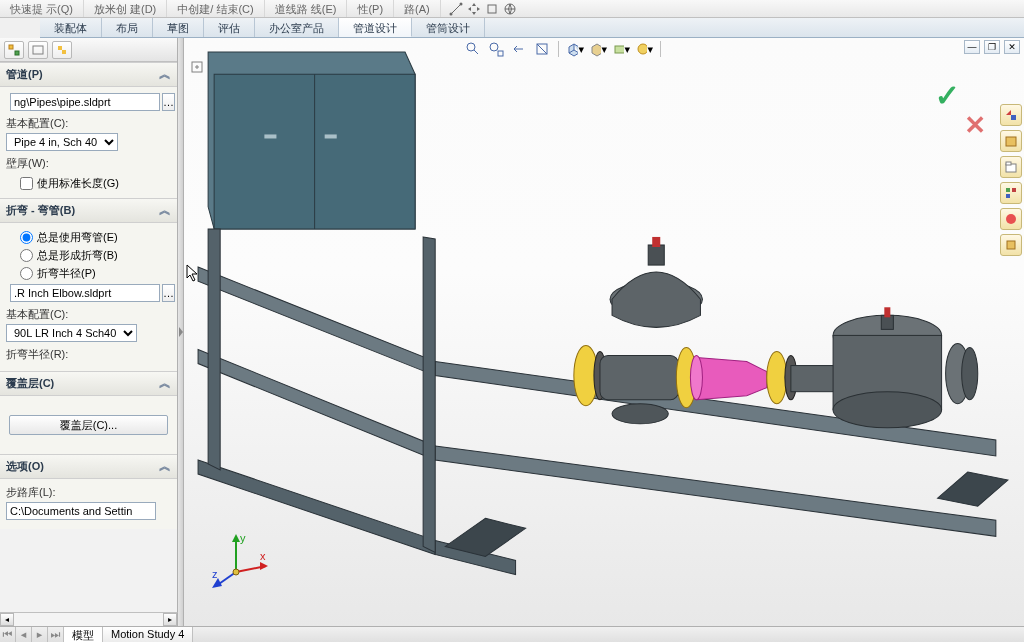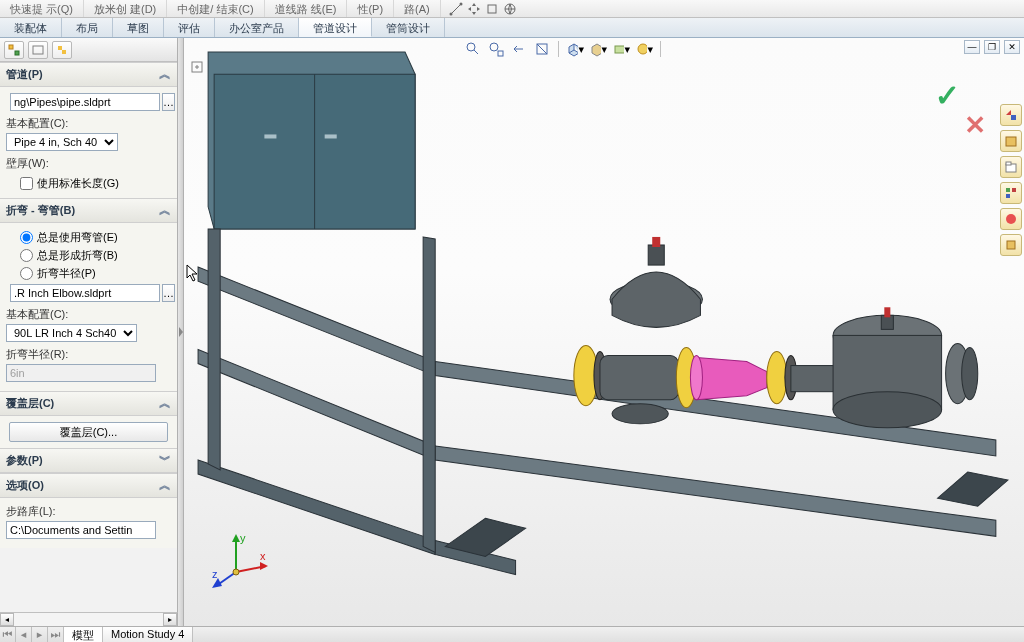--- a/index.html
+++ b/index.html
@@ -3,42 +3,42 @@
 <meta charset="utf-8">
 <style>
 * { box-sizing: border-box; margin: 0; padding: 0; font-family: "Microsoft YaHei", SimSun, sans-serif; font-size: 11px; }
 body { width: 1024px; height: 642px; overflow: hidden; background: #f0f0f0; position: relative; }
 
 .top-menu { height: 18px; background: linear-gradient(#f8f8f8,#e8e8e8); display: flex; border-bottom: 1px solid #c0c0c0; }
 .top-menu .mitem { padding: 2px 10px 0 10px; color: #666; cursor: default; border-right: 1px solid #d8d8d8; white-space: nowrap; }
 .top-menu .micons { display: flex; gap: 4px; margin-left: 8px; align-items: center; }
 .miconsvg { width: 14px; height: 14px; }
 
-.tab-strip { height: 20px; background: linear-gradient(#eef2f6,#dbe4ec); display: flex; border-bottom: 1px solid #9bb0c4; }
+.tab-strip { height: 20px; background: linear-gradient(#eef2f6,#dbe4ec); display: flex; border-bottom: 1px solid #9bb0c4; margin-left: 40px; }
 .tab-strip .tab { padding: 3px 14px; border-right: 1px solid #b8c6d4; color: #2b3b4d; cursor: pointer;}
 .tab-strip .tab.active { background: linear-gradient(#fff,#f2f6fa); border-bottom: 1px solid #f2f6fa; font-weight: 500; }
 
 .main { position: absolute; top: 38px; left: 0; right: 0; bottom: 16px; display: flex; }
 
 
 .leftpanel { width: 178px; background: #f2f2f2; border-right: 1px solid #b0b0b0; display: flex; flex-direction: column; overflow: hidden; }
 .lp-icons { height: 24px; background: linear-gradient(#fafafa,#e4e4e4); border-bottom: 1px solid #c0c0c0; display: flex; align-items: center; gap: 4px; padding-left: 4px;}
 .smbtn { width: 20px; height: 18px; border:1px solid #b8b8b8; border-radius:2px; background: linear-gradient(#fff,#eee); display:flex; align-items:center; justify-content:center;}
 .section { border-top: 1px solid #cfcfcf; }
 .sec-head { background: linear-gradient(#f7f7f3,#e4e4de); padding: 3px 6px; display:flex; justify-content:space-between; align-items:center; border-bottom:1px solid #cfcfcf; font-weight:bold; color:#2b3b4d;}
 .chev { color:#7a8aa0; font-size:12px;}
 .sec-body { padding: 4px 6px; background:#f5f5f0; }
 .row { margin: 2px 0 5px 0; align-items: flex-end; }
 .lbl { color:#333; display:block; margin-bottom:2px; }
 .inputrow { display:flex; gap:2px;}
 .inputrow input, .inputrow select, .sec-body input[type=text], .sec-body select { flex:1; height:18px; border:1px solid #99aabc; padding:0 3px; background:#fff; }
 .disabled-input { background:#f0f0f0 !important; color:#a0a0a0; }
 .browse { width:20px; height:18px; border:1px solid #99aabc; background:linear-gradient(#fff,#eee); display:flex; align-items:center; justify-content:center;}
 .radio-row, .check-row { display:flex; align-items:center; gap:4px; margin:3px 0 3px 14px;}
-.cover-btn { display:block; width:96%; margin:2px auto; height:20px; background:linear-gradient(#fff,#e8e8e8); border:1px solid #99aabc; border-radius:2px;}
+.cover-btn { display:block; width:96%; margin:15px auto; height:20px; background:linear-gradient(#fff,#e8e8e8); border:1px solid #99aabc; border-radius:2px;}
 .prt-icon{width:16px;height:16px;background:linear-gradient(135deg,#f5d060 0 50%,#d89b20 50% 100%);border-radius:2px;margin-right:2px;}
 
 
 .splitter { width:6px; background: linear-gradient(to right,#e6e6e6,#d0d0d0); border-right:1px solid #b0b0b0; display:flex; align-items:center; justify-content:center;}
 .cursor-arrow{position:absolute;left:186px;top:264px;pointer-events:none;}
 
 
 .viewport { flex:1; position:relative; background: linear-gradient(#fbfbfb 0, #fcfcfc 40%, #e8e8e8 100%); overflow:hidden;}
 .vp-toolbar-top { position:absolute; top:2px; left:280px; display:flex; gap:5px; align-items:center; }
 .vp-toolbar-top .vbtn{width:18px;height:18px;display:flex;align-items:center;justify-content:center;}
@@ -178,41 +178,34 @@
             </div>
         <div class="inputrow row">
           <div class="prt-icon"></div>
           <input type="text" value=".R Inch Elbow.sldprt" style="">
           <div class="browse">…</div>
         </div>
         <div class="row"><span class="lbl">基本配置(C):</span>
           <select><option>90L LR Inch 4 Sch40</option></select>
         </div>
         <div class="row"><span class="lbl">折弯半径(R):</span>
-          <input type="text" class="disabled-input" disabled="" value="6in" style="">
         </div>
       </div>
     </div>
 
     <div class="section">
       <div class="sec-head">
         <span>覆盖层(C)</span>
         <span class="chev">︽</span>
       </div>
       <div class="sec-body">
         <button class="cover-btn">覆盖层(C)...</button>
       </div>
     </div>
 
-    <div class="section">
-      <div class="sec-head">
-        <span>参数(P)</span>
-        <span class="chev">︾</span>
-      </div>
-    </div>
 
     <div class="section">
       <div class="sec-head">
         <span>选项(O)</span>
         <span class="chev">︽</span>
       </div>
       <div class="sec-body">
         <div class="row"><span class="lbl">步路库(L):</span>
           <input type="text" value="C:\Documents and Settin" style="">
         </div>

